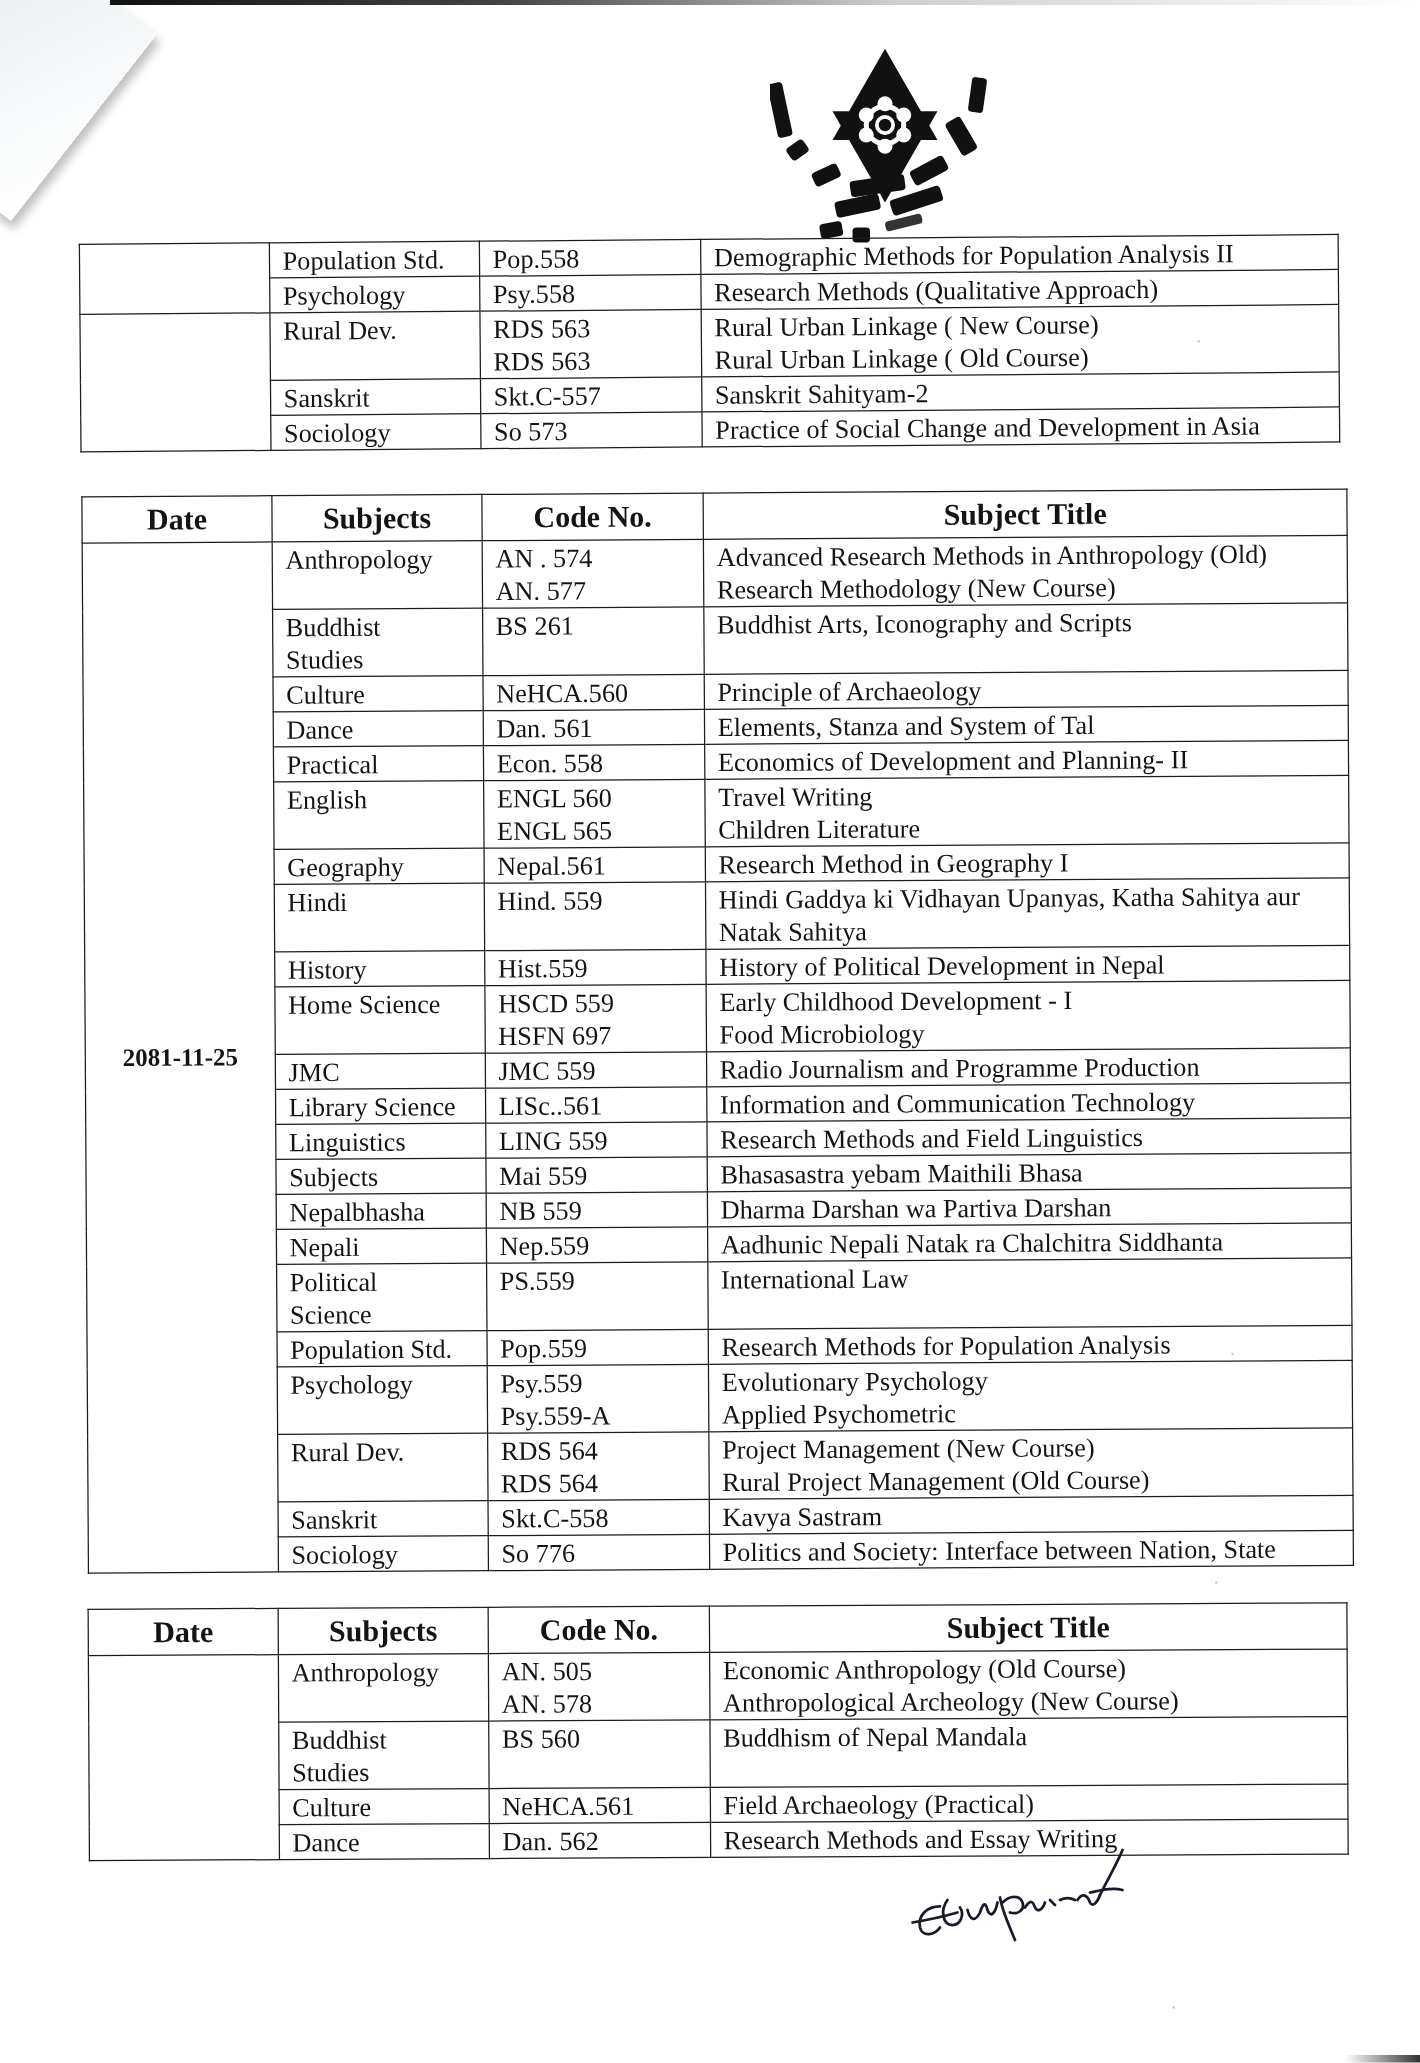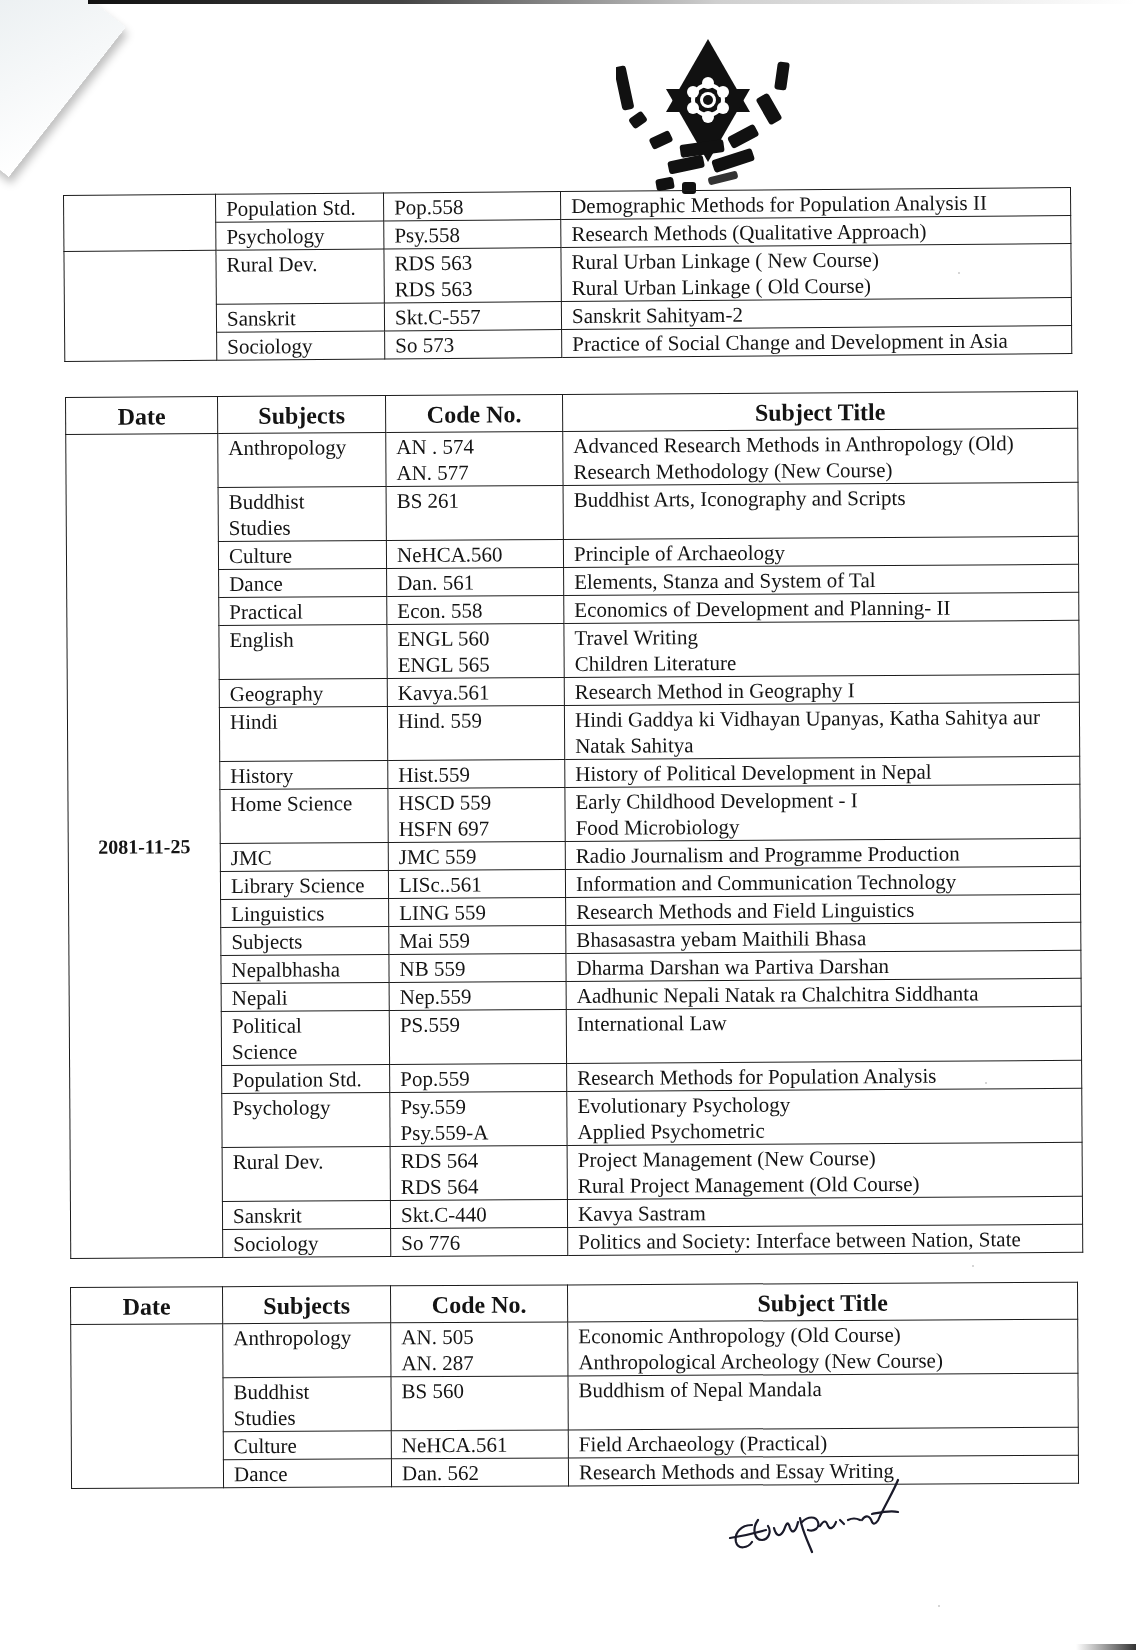--- a/index.html
+++ b/index.html
@@ -258,21 +258,21 @@
         <td class="cell-title">
           <span class="line">Travel Writing</span>
           <span class="line">Children Literature</span>
         </td>
       </tr>
       <tr style="height: 27px;">
         <td>
           <span class="line">Geography</span>
         </td>
         <td>
-          <span class="line">Kavya.561</span>
+          <span class="line">Nepal.561</span>
         </td>
         <td class="cell-title">
           <span class="line">Research Method in Geography I</span>
         </td>
       </tr>
       <tr style="height: 53px;">
         <td>
           <span class="line">Hindi</span>
         </td>
         <td>
@@ -420,21 +420,21 @@
         <td class="cell-title">
           <span class="line"> Project Management (New Course)</span>
           <span class="line">Rural Project Management (Old Course)</span>
         </td>
       </tr>
       <tr style="height: 27px;">
         <td>
           <span class="line">Sanskrit</span>
         </td>
         <td>
-          <span class="line">Skt.C-440</span>
+          <span class="line">Skt.C-558</span>
         </td>
         <td class="cell-title">
           <span class="line">Kavya Sastram</span>
         </td>
       </tr>
       <tr style="height: 27px;">
         <td>
           <span class="line">Sociology</span>
         </td>
         <td>
@@ -463,21 +463,21 @@
     </tr>
   </thead>
   <tbody id="t3-body">
       <tr style="height: 53px;">
         <td class="date-cell" rowspan="4"></td>
         <td>
           <span class="line">Anthropology</span>
         </td>
         <td>
           <span class="line">AN. 505</span>
-          <span class="line">AN. 287</span>
+          <span class="line">AN. 578</span>
         </td>
         <td class="cell-title">
           <span class="line">Economic Anthropology (Old Course)</span>
           <span class="line">Anthropological Archeology (New Course)</span>
         </td>
       </tr>
       <tr style="height: 53px;">
         <td>
           <span class="line">Buddhist</span>
           <span class="line">Studies</span>

